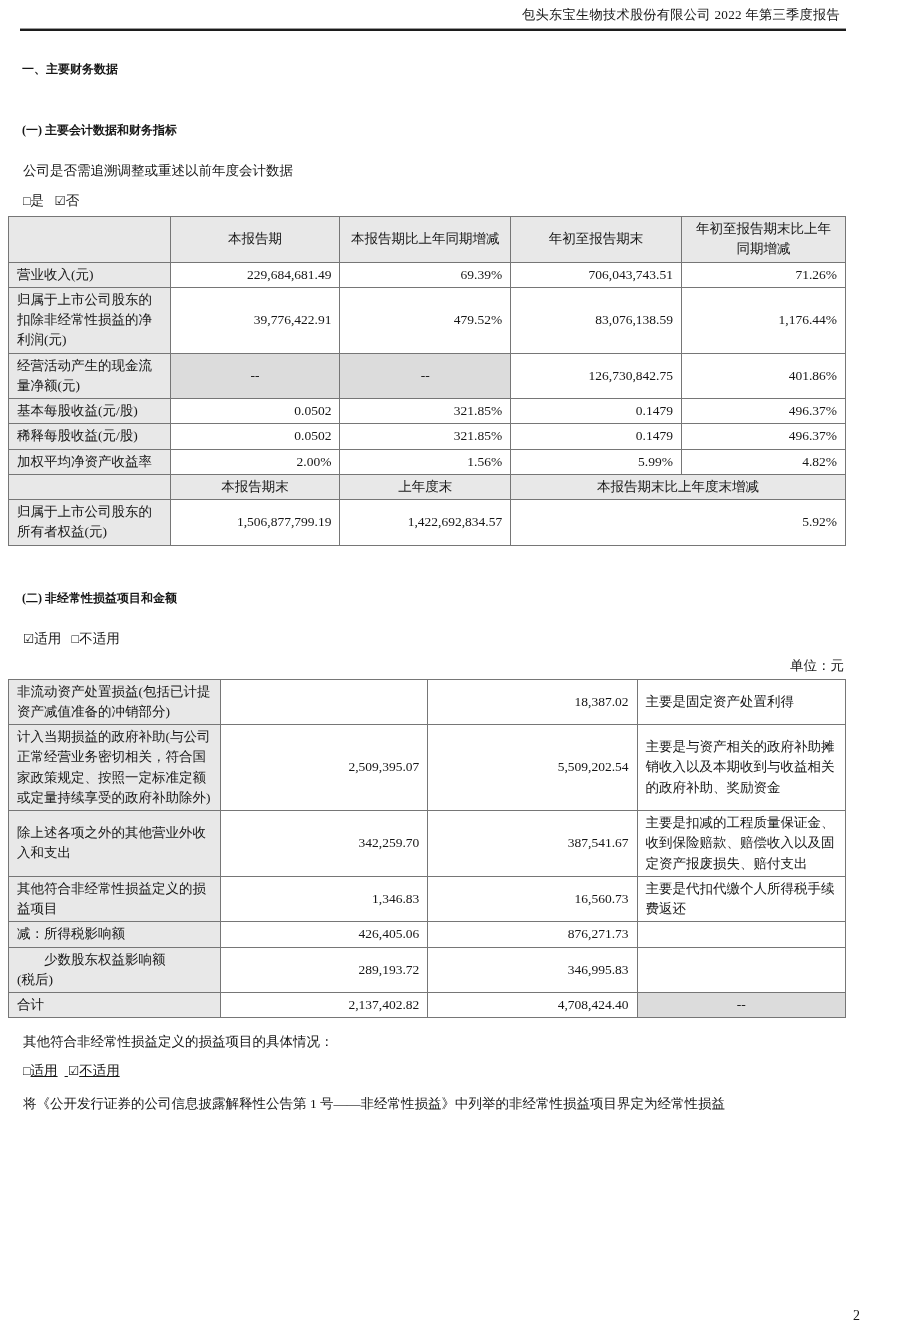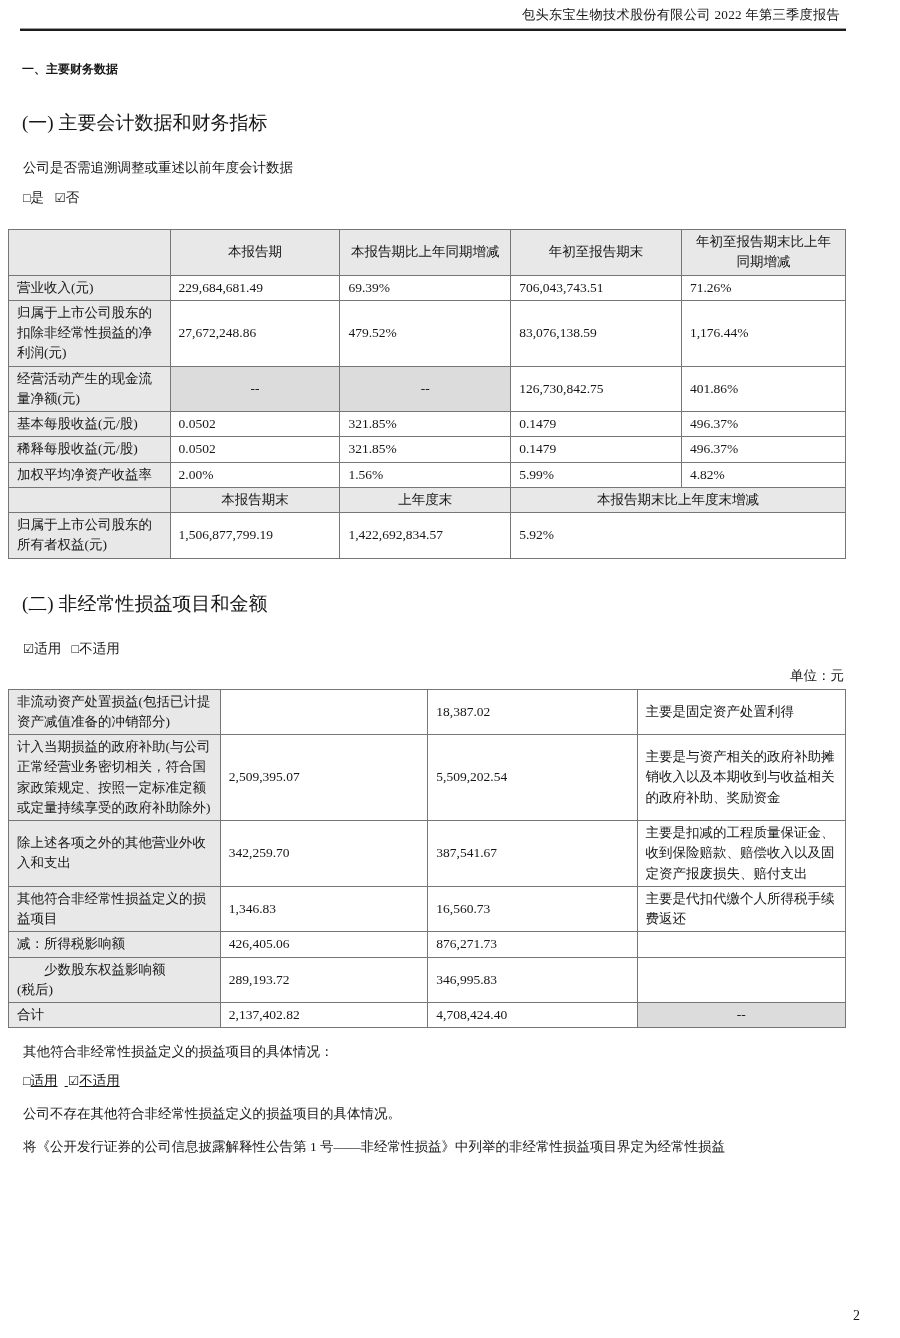--- a/index.html
+++ b/index.html
@@ -9,34 +9,34 @@
     background: #ffffff; color: #161616;
     font-family: "Liberation Serif", "DejaVu Serif", serif;
     font-size: 13.5px; position: relative;
   }
   .page { padding: 6px 54px 0 20px; }
 
   .doc-header { text-align: right; font-size: 13.2px; padding-right: 6px; letter-spacing: 0.3px; }
   .rule { margin-top: 4px; height: 2px; border-top: 1px solid #9a9a9a; border-bottom: 2px solid #1c1c1c; }
 
   .h1 { font-size: 12px; font-weight: 700; margin: 30px 0 0 2px; font-family: "Liberation Serif","DejaVu Serif",serif; }
-  .h2 { font-size: 19px; font-weight: 400; margin: 32px 0 0 2px; }
+  .h2 { font-size: 12px; font-weight: 700; margin: 44px 0 0 2px; }
   .body-line { margin: 23px 0 0 3px; }
   .choice-line { margin: 12px 0 0 3px; }
   .box { display: inline-block; font-size: 12.5px; }
   .box + .label-seg { margin-right: 7px; }
   .unit-line { text-align: right; margin: 9px 2px 0 0; }
 
   table { border-collapse: collapse; width: calc(100% + 12px); margin-left: -12px; table-layout: fixed; }
-  .t1 { margin-top: 22px; }
+  .t1 { margin-top: 6px; }
   .t2 { margin-top: 4px; }
   td { border: 1px solid #767676; padding: 2px 8px; line-height: 1.5; vertical-align: middle; overflow: hidden; }
   .hd  { background: var(--shade, #e8e8e8); text-align: center; }
   .lbl { background: var(--shade, #e8e8e8); text-align: left; }
-  .num { }
+  .num { text-align: right; }
   .dash { background: var(--shade2, #dcdcdc); text-align: center; }
   .note { text-align: left; }
   .preline { white-space: pre-line; }
 
   .tail-note { margin: 15px 0 0 3px; }
   .tail-choice { margin: 11px 0 0 3px; text-decoration: underline; }
   .pageno { position: absolute; right: 40px; bottom: 14px; font-size: 14px; }
 </style>
 </head>
 <body style="--shade: #e8e8e8; --shade2: #dcdcdc;">
@@ -72,21 +72,21 @@
     </tr>
     <tr>
       <td class="lbl">营业收入(元)</td>
       <td class="num">229,684,681.49</td>
       <td class="num">69.39%</td>
       <td class="num">706,043,743.51</td>
       <td class="num">71.26%</td>
     </tr>
     <tr>
       <td class="lbl">归属于上市公司股东的扣除非经常性损益的净利润(元)</td>
-      <td class="num">27,672,248.86</td>
+      <td class="num">39,776,422.91</td>
       <td class="num">479.52%</td>
       <td class="num">83,076,138.59</td>
       <td class="num">1,176.44%</td>
     </tr>
     <tr>
       <td class="lbl">经营活动产生的现金流量净额(元)</td>
       <td class="dash">--</td>
       <td class="dash">--</td>
       <td class="num">126,730,842.75</td>
       <td class="num">401.86%</td>
@@ -184,19 +184,18 @@
       <td class="num">4,708,424.40</td>
       <td class="dash">--</td>
     </tr>
   </tbody>
     </table>
 
   <div class="tail-note">其他符合非经常性损益定义的损益项目的具体情况：</div>
 
   <div class="tail-choice"><span class="box">□</span><span class="label-seg">适用</span> <span class="box">☑</span><span class="label-seg">不适用</span></div>
 
-  <div class="tail-note">公司不存在其他符合非经常性损益定义的损益项目的具体情况。</div>
 
   <div class="tail-note">将《公开发行证券的公司信息披露解释性公告第 1 号——非经常性损益》中列举的非经常性损益项目界定为经常性损益</div>
 
 </div>
 
 <div class="pageno">2</div>
 
 </body></html>

